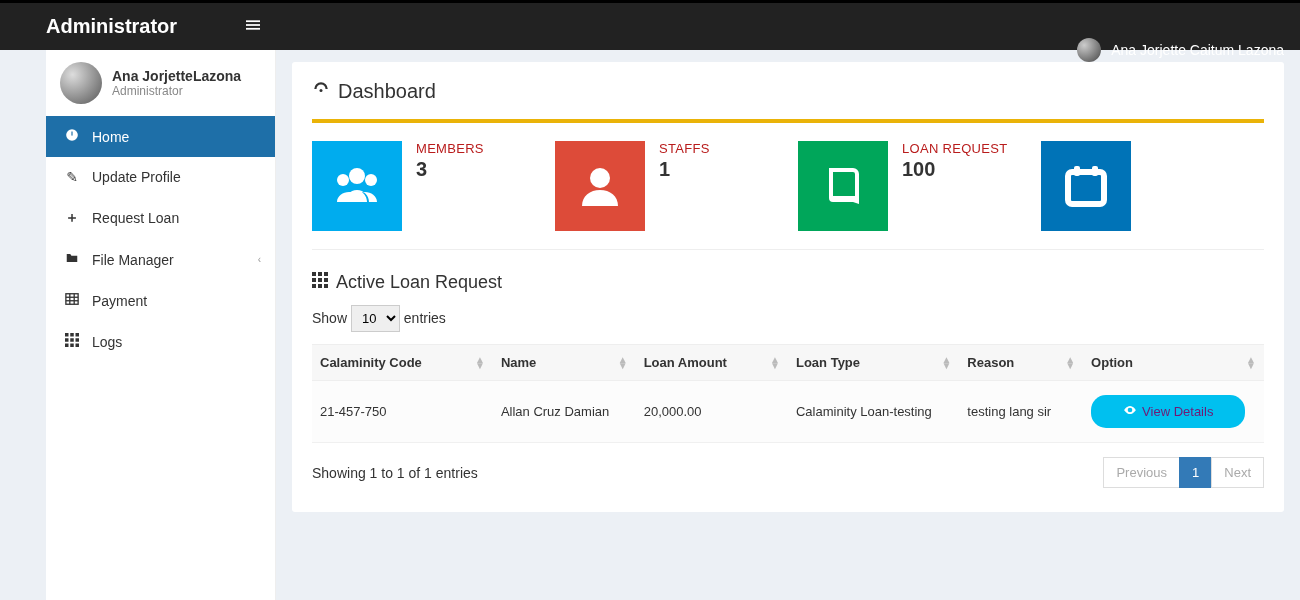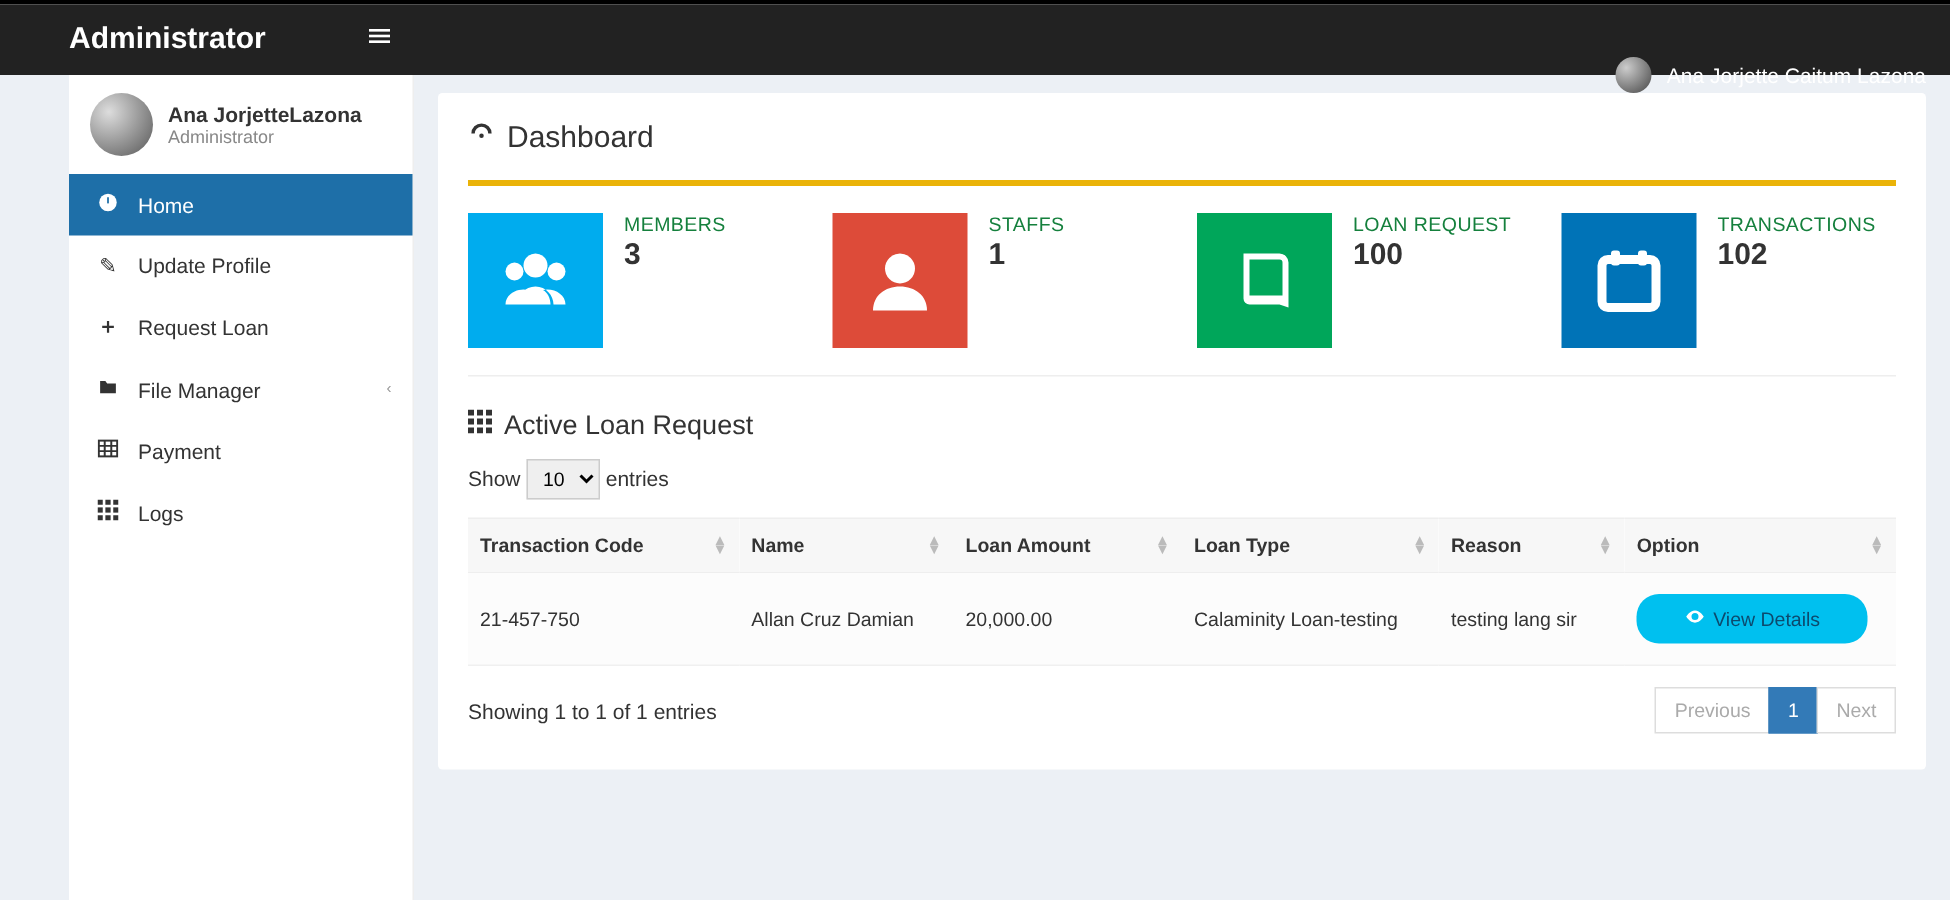--- a/index.html
+++ b/index.html
@@ -25,31 +25,31 @@
 .panel { background: #fff; border-radius: 3px; padding: 18px 20px 24px 20px; }
 .page-title { font-size: 20px; font-weight: 500; color: #333; display: flex; align-items: center; gap: 8px; border-bottom: 4px solid #eab308; padding-bottom: 16px; }
 .stats { display: flex; gap: 20px; padding: 18px 0; border-bottom: 1px solid #eee; }
 .stat { flex: 1; display: flex; gap: 14px; }
 .stat-icon { width: 90px; height: 90px; display: flex; align-items: center; justify-content: center; color: #fff; }
 .stat-icon svg { width: 48px; height: 48px; fill: #fff; }
 .bg-blue { background: #00acee; }
 .bg-red { background: #dd4b39; }
 .bg-green { background: #00a65a; }
 .bg-navy { background: #0073b7; }
-.stat-label { font-size: 13px; color: #15803d; letter-spacing: 0.3px; }
+.stat-label { font-size: 13px; color: #b91c1c; letter-spacing: 0.3px; }
 .stat-value { font-size: 20px; font-weight: bold; color: #333; margin-top: 2px; }
 .section-title { font-size: 18px; font-weight: 500; margin-top: 22px; display: flex; align-items: center; gap: 8px; text-align: center; }
 .dt-controls { display: flex; justify-content: space-between; align-items: center; margin: 12px 0; font-size: 14px; }
 .dt-controls select { border: 1px solid #ccc; padding: 4px 6px; font-size: 13px; }
 .dt-controls input[type=search] { border: 1px solid #ccc; padding: 5px 8px; font-size: 13px; width: 150px; margin-left: 6px; }
 table.dt { width: 100%; border-collapse: collapse; }
 table.dt th { text-align: left; font-weight: 600; font-size: 13px; padding: 10px 8px; background: #f7f7f7; border-top: 1px solid #eee; border-bottom: 1px solid #eee; position: relative; }
 table.dt th .sort { position: absolute; right: 8px; top: 50%; transform: translateY(-50%); font-size: 10px; color: #bbb; line-height: 6px; }
 table.dt td { padding: 14px 8px; font-size: 13px; border-bottom: 1px solid #f0f0f0; background: #fcfcfc; }
-.btn-view { background: #00c0ef; color: #0c4a6e; border: none; border-radius: 15px; padding: 8px 32px; font-size: 13px; cursor: pointer; display: inline-flex; align-items: center; gap: 5px; }
+.btn-view { background: #00c0ef; color: #701a75; border: none; border-radius: 15px; padding: 8px 32px; font-size: 13px; cursor: pointer; display: inline-flex; align-items: center; gap: 5px; }
 .dt-footer { display: flex; justify-content: space-between; align-items: center; margin-top: 14px; font-size: 14px; }
 .pager { display: flex; }
 .pager span { border: 1px solid #ddd; padding: 7px 12px; font-size: 13px; margin-left: -1px; cursor: pointer; color: #555; }
 .pager span.disabled { color: #aaa; cursor: default; }
 .pager span.active { background: #337ab7; color: #fff; border-color: #337ab7; }
 </style>
 </head>
 <body>
 
 <div class="topbar">
@@ -177,24 +177,20 @@
           </div>
         </div>
         <div class="stat">
           <div class="stat-icon bg-navy">
             <svg viewBox="0 0 24 24">
                 <rect x="3" y="5" width="18" height="16" rx="2" fill="none" stroke="#fff" stroke-width="3"></rect>
                 <rect x="6" y="2" width="3" height="5" rx="1"></rect>
                 <rect x="15" y="2" width="3" height="5" rx="1"></rect>
               </svg>
           </div>
-          <div>
-            <div class="stat-label">TRANSACTIONS</div>
-            <div class="stat-value">102</div>
-          </div>
         </div>
       </div>
 
       <div class="section-title">
         <span><svg viewBox="0 0 16 16" width="16" height="16" fill="#333">
               <rect x="0" y="0" width="4" height="4"></rect>
               <rect x="6" y="0" width="4" height="4"></rect>
               <rect x="12" y="0" width="4" height="4"></rect>
               <rect x="0" y="6" width="4" height="4"></rect>
               <rect x="6" y="6" width="4" height="4"></rect>
@@ -212,21 +208,21 @@
           <select>
             <option>10</option>
           </select>
           <span>entries</span>
         </div>
       </div>
 
       <table class="dt">
         <thead>
           <tr>
-            <th style="width:19%"><span>Transaction Code</span><span class="sort">▲<br>▼</span></th>
+            <th style="width:19%"><span>Calaminity Code</span><span class="sort">▲<br>▼</span></th>
             <th style="width:15%"><span>Name</span><span class="sort">▲<br>▼</span></th>
             <th style="width:16%"><span>Loan Amount</span><span class="sort">▲<br>▼</span></th>
             <th style="width:18%"><span>Loan Type</span><span class="sort">▲<br>▼</span></th>
             <th style="width:13%"><span>Reason</span><span class="sort">▲<br>▼</span></th>
             <th><span>Option</span><span class="sort">▲<br>▼</span></th>
           </tr>
         </thead>
         <tbody>
           <tr>
             <td>21-457-750</td>

